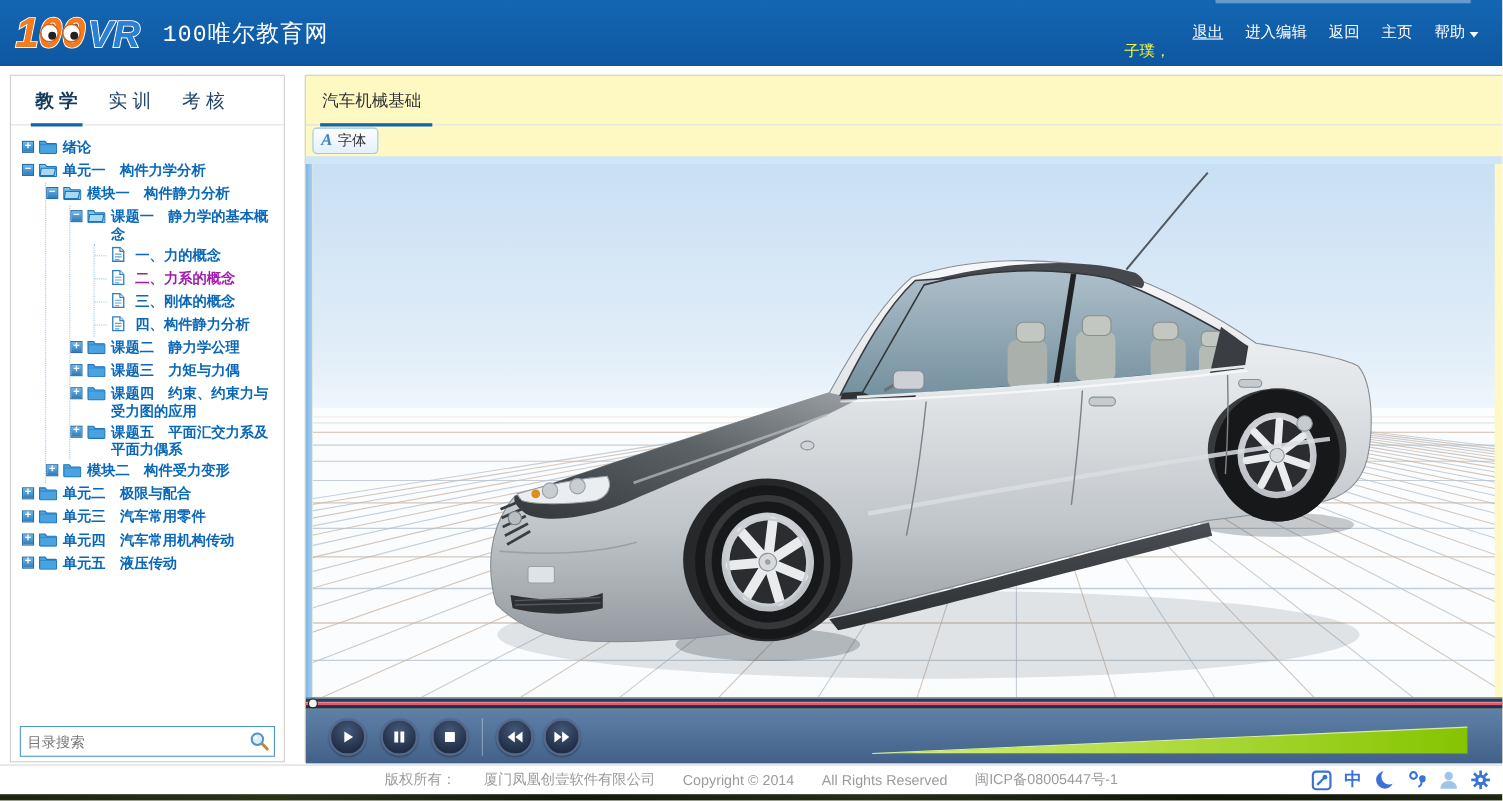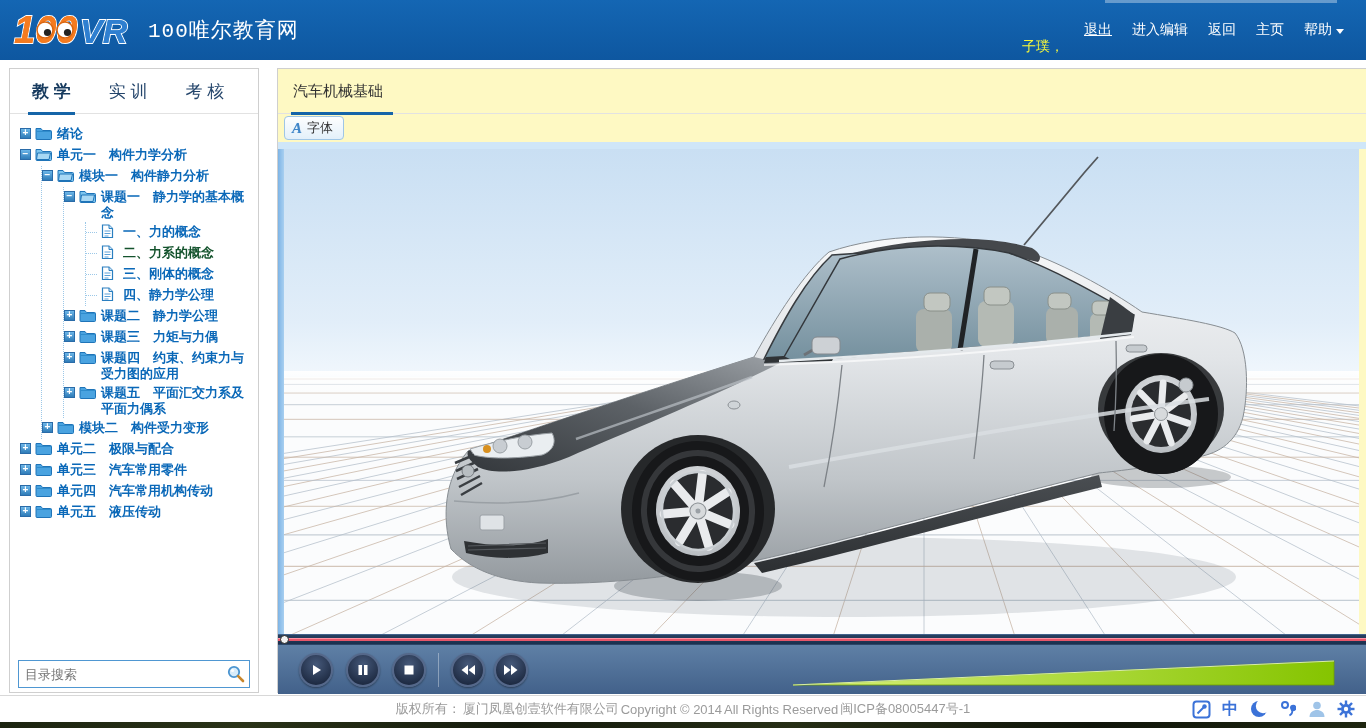--- a/index.html
+++ b/index.html
@@ -23,32 +23,32 @@
                         background:rgba(255,255,255,.35); }
 
   
   .sidebar { position:absolute; left:9px; top:68px; width:250px; height:625px;
              background:#fff; border:1px solid #cfcfcf; }
   .main-panel { position:absolute; left:277px; top:68px; width:1234px; height:625px;
                 background:#fef9c3; border:1px solid #cfcfcf; }
 
   
   .side-tabs { display:flex; height:45px; border-bottom:1px solid #e2e2e2; align-items:flex-end;
-               padding-left:18px; gap:30px; }
+               padding-left:18px; gap:20px; }
   .side-tab { font-size:17px; color:#24456b; padding:0 4px 10px 4px; cursor:pointer; position:relative; }
   .side-tab.active { font-weight:bold; color:#163a5e; }
   .side-tab.active::after { content:""; position:absolute; left:0; right:0; bottom:-2px; height:3px; background:#1565a8; }
 
   
   .tree { padding:10px 4px 0 10px; font-size:13px; font-weight:bold; color:#0a68b8;
           height:500px; overflow:hidden; }
   .tree-children { margin-left:21px; border-left:1px dotted #9cc8e8; }
   .tree-row { display:flex; align-items:flex-start; min-height:21px; padding:1px 0; cursor:pointer; }
   .tree-row .lbl { flex:1; line-height:16px; padding-top:1px; }
-  .tree-row .lbl.active { color:#14532d; }
+  .tree-row .lbl.active { color:#a21caf; }
   .expander { flex:0 0 11px; width:11px; height:11px; margin:3px 4px 0 0;
               background:linear-gradient(#6cb6e8,#2f7cb8); border:1px solid #2a6ba8;
               color:#fff; font-size:10px; line-height:8px; text-align:center; cursor:pointer; }
   .exp-spacer { flex:0 0 11px; margin:3px 4px 0 0; height:1px; border-top:1px dotted #9cc8e8; align-self:flex-start; margin-top:9px;}
   .ticon { flex:0 0 17px; margin:1px 5px 0 0; }
 
   
   .search-wrap { position:absolute; left:8px; bottom:4px; width:232px; height:28px;
                  border:1px solid #4f97d2; background:#fff; display:flex; align-items:center; }
   .search-input { flex:1; border:none; outline:none; font-size:13px; color:#444; padding:0 6px;
@@ -88,21 +88,21 @@
              background:radial-gradient(circle at 50% 32%, #46597a, #1f2c44 75%);
              border:2px solid #55688a; box-shadow:0 1px 2px rgba(0,0,0,.4); cursor:pointer;
              display:flex; align-items:center; justify-content:center; }
   .ctl-sep { position:absolute; left:160px; top:8px; width:1px; height:34px; background:rgba(255,255,255,.35); }
   .wedge { position:absolute; left:513px; top:0; width:545px; height:50px; cursor:pointer; }
   .cam { position:absolute; right:14px; top:7px; cursor:pointer; }
 
   
   .footer { position:absolute; left:0; top:695px; width:1366px; height:27px; background:#fff;
             border-top:1px solid #d8d8d8; display:flex; align-items:center; justify-content:center;
-            font-size:13px; color:#9b9b9b; gap:2px; }
+            font-size:13px; color:#9b9b9b; gap:25px; }
   .footer span { white-space:nowrap; }
   .bottom-strip { position:absolute; left:0; top:722px; width:1366px; height:6px;
      background:linear-gradient(90deg,#1c2410,#2a3318 18%,#141a0c 38%,#262e15 58%,#10150a 80%,#1e2610); }
   .footer-icons { position:absolute; right:8px; top:697px; height:24px; display:flex; align-items:center; gap:9px;
                   background:#fff; padding:0 2px; }
   .f-icon { width:20px; height:20px; display:flex; align-items:center; justify-content:center; cursor:pointer; }
   .f-icon.zh { color:#3b72d8; font-weight:bold; font-size:16px; }
 </style>
 </head>
 <body>
@@ -218,21 +218,21 @@
                   </svg></span>
                 <span class="lbl">三、刚体的概念</span>
               </div>
               <div class="tree-row">
                 <span class="exp-spacer"></span>
                 <span class="ticon"><svg width="13" height="15" viewBox="0 0 13 15">
                     <path d="M1.5,1 h6.5 l3.5,3.5 v9 h-10 Z" fill="#ffffff" stroke="#2a7fc0" stroke-width="1.2"></path>
                     <path d="M8,1 v3.5 h3.5" fill="#cfe6f8" stroke="#2a7fc0"></path>
                     <path d="M3.5,7 h6 M3.5,9.5 h6 M3.5,12 h4" stroke="#5aa0d8" stroke-width="1"></path>
                   </svg></span>
-                <span class="lbl">四、静力学公理</span>
+                <span class="lbl">四、构件静力分析</span>
               </div>
             </div>
             <div class="tree-row">
               <span class="expander">+</span>
               <span class="ticon"><svg width="17" height="14" viewBox="0 0 17 14">
                   <path d="M1,2.5 h5 l1.5,2 h8 a1,1 0 0 1 1,1 v7 a1,1 0 0 1 -1,1 h-13.5 a1,1 0 0 1 -1,-1 Z" fill="#4aa3e0" stroke="#1f74b8"></path>
                   <path d="M1,5.5 h15.5" stroke="#2f8ccc" stroke-width="1"></path>
                 </svg></span>
               <span class="lbl">课题二　静力学公理</span>
             </div>

